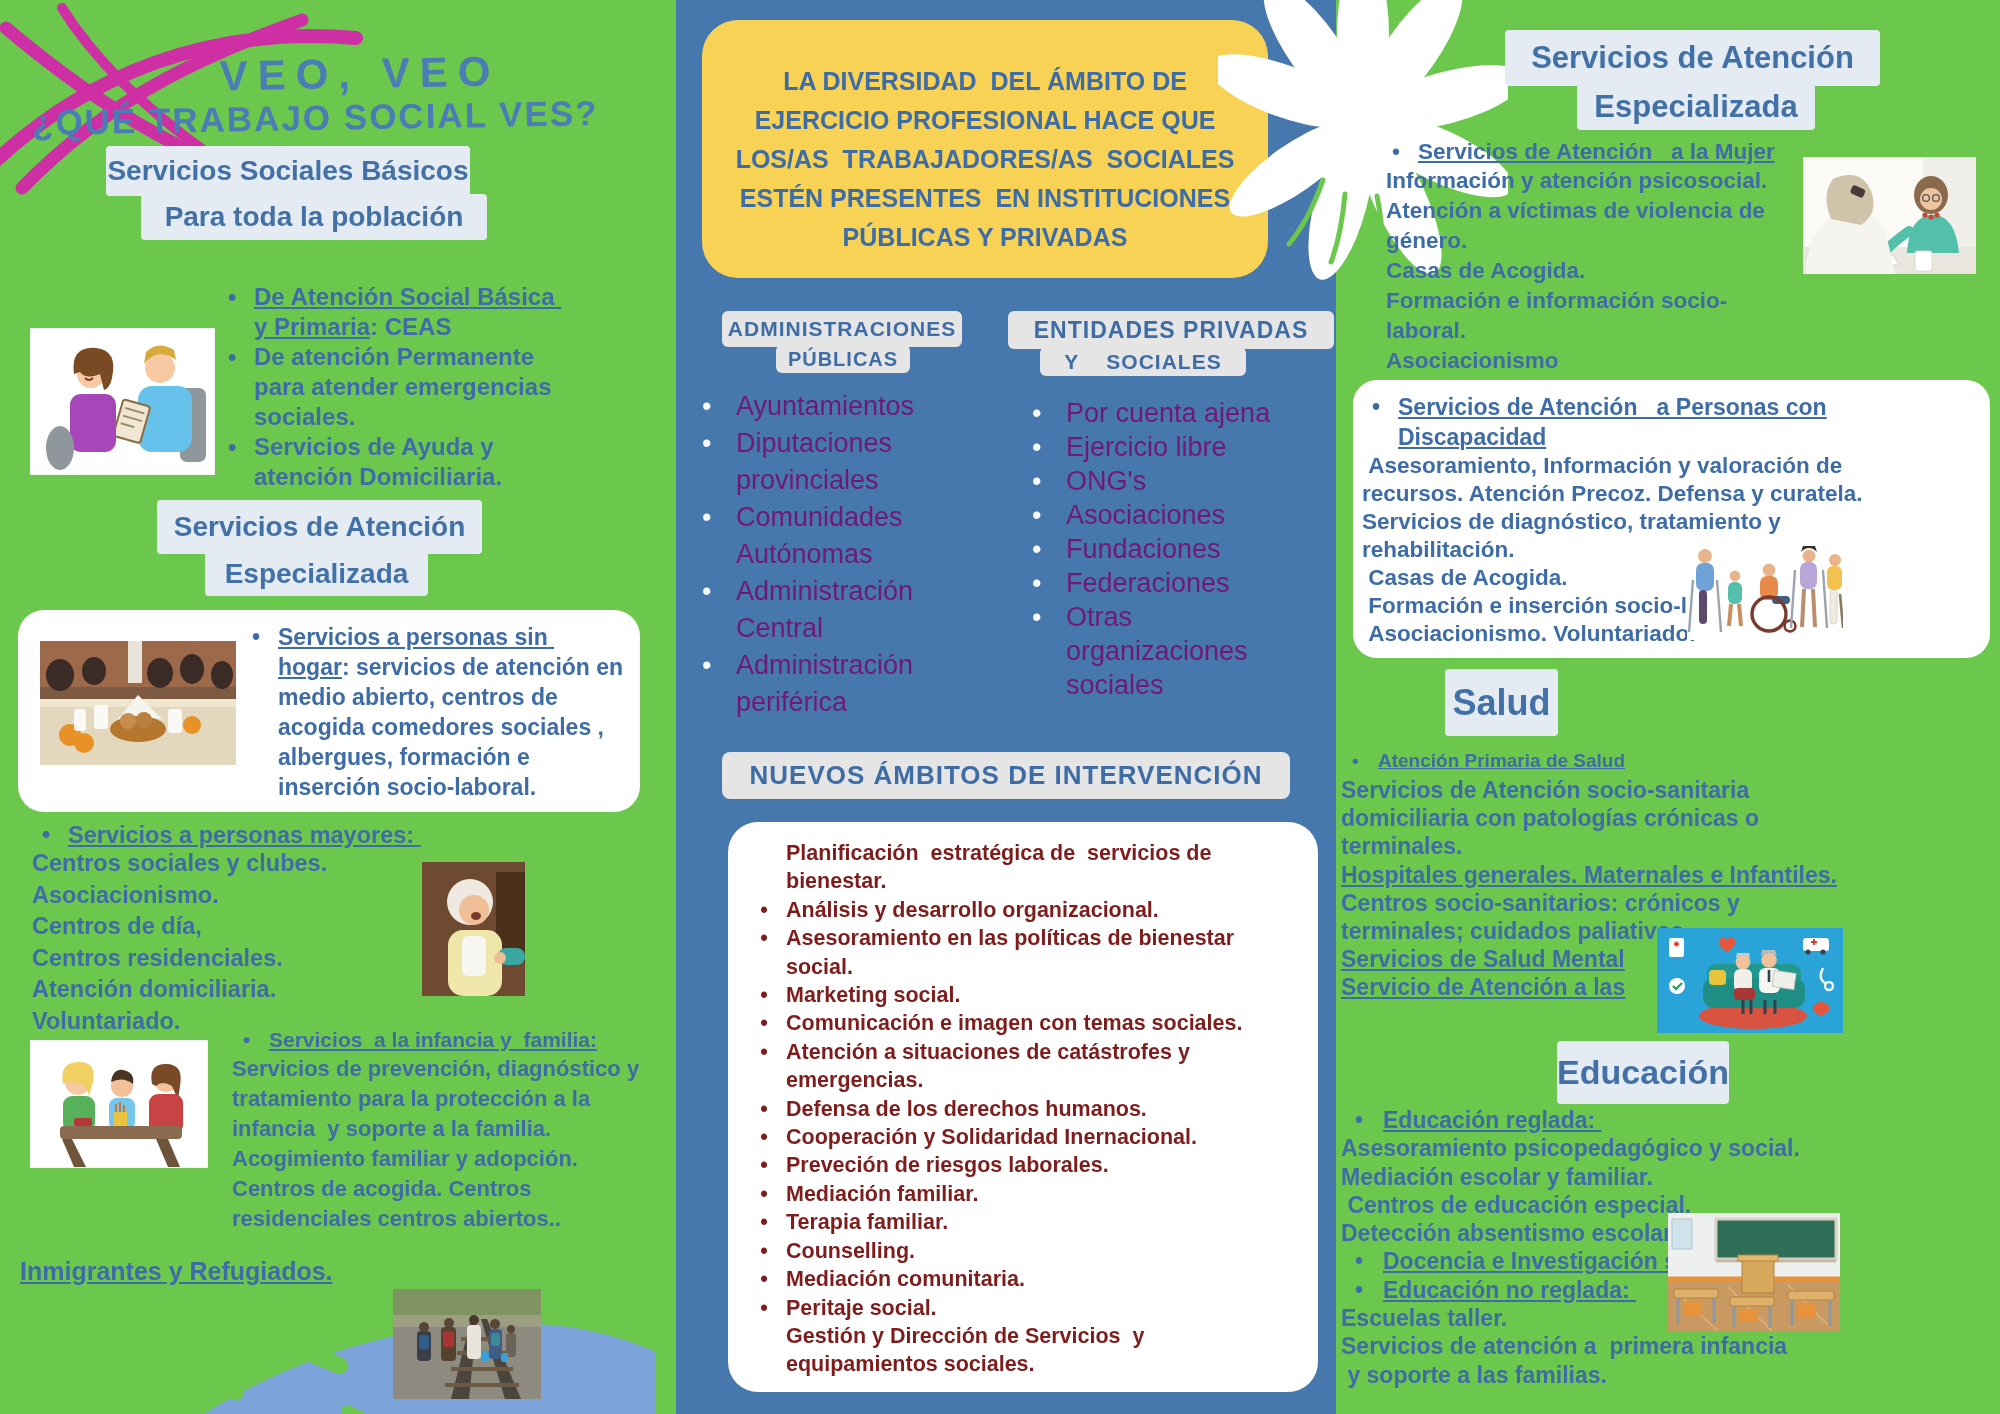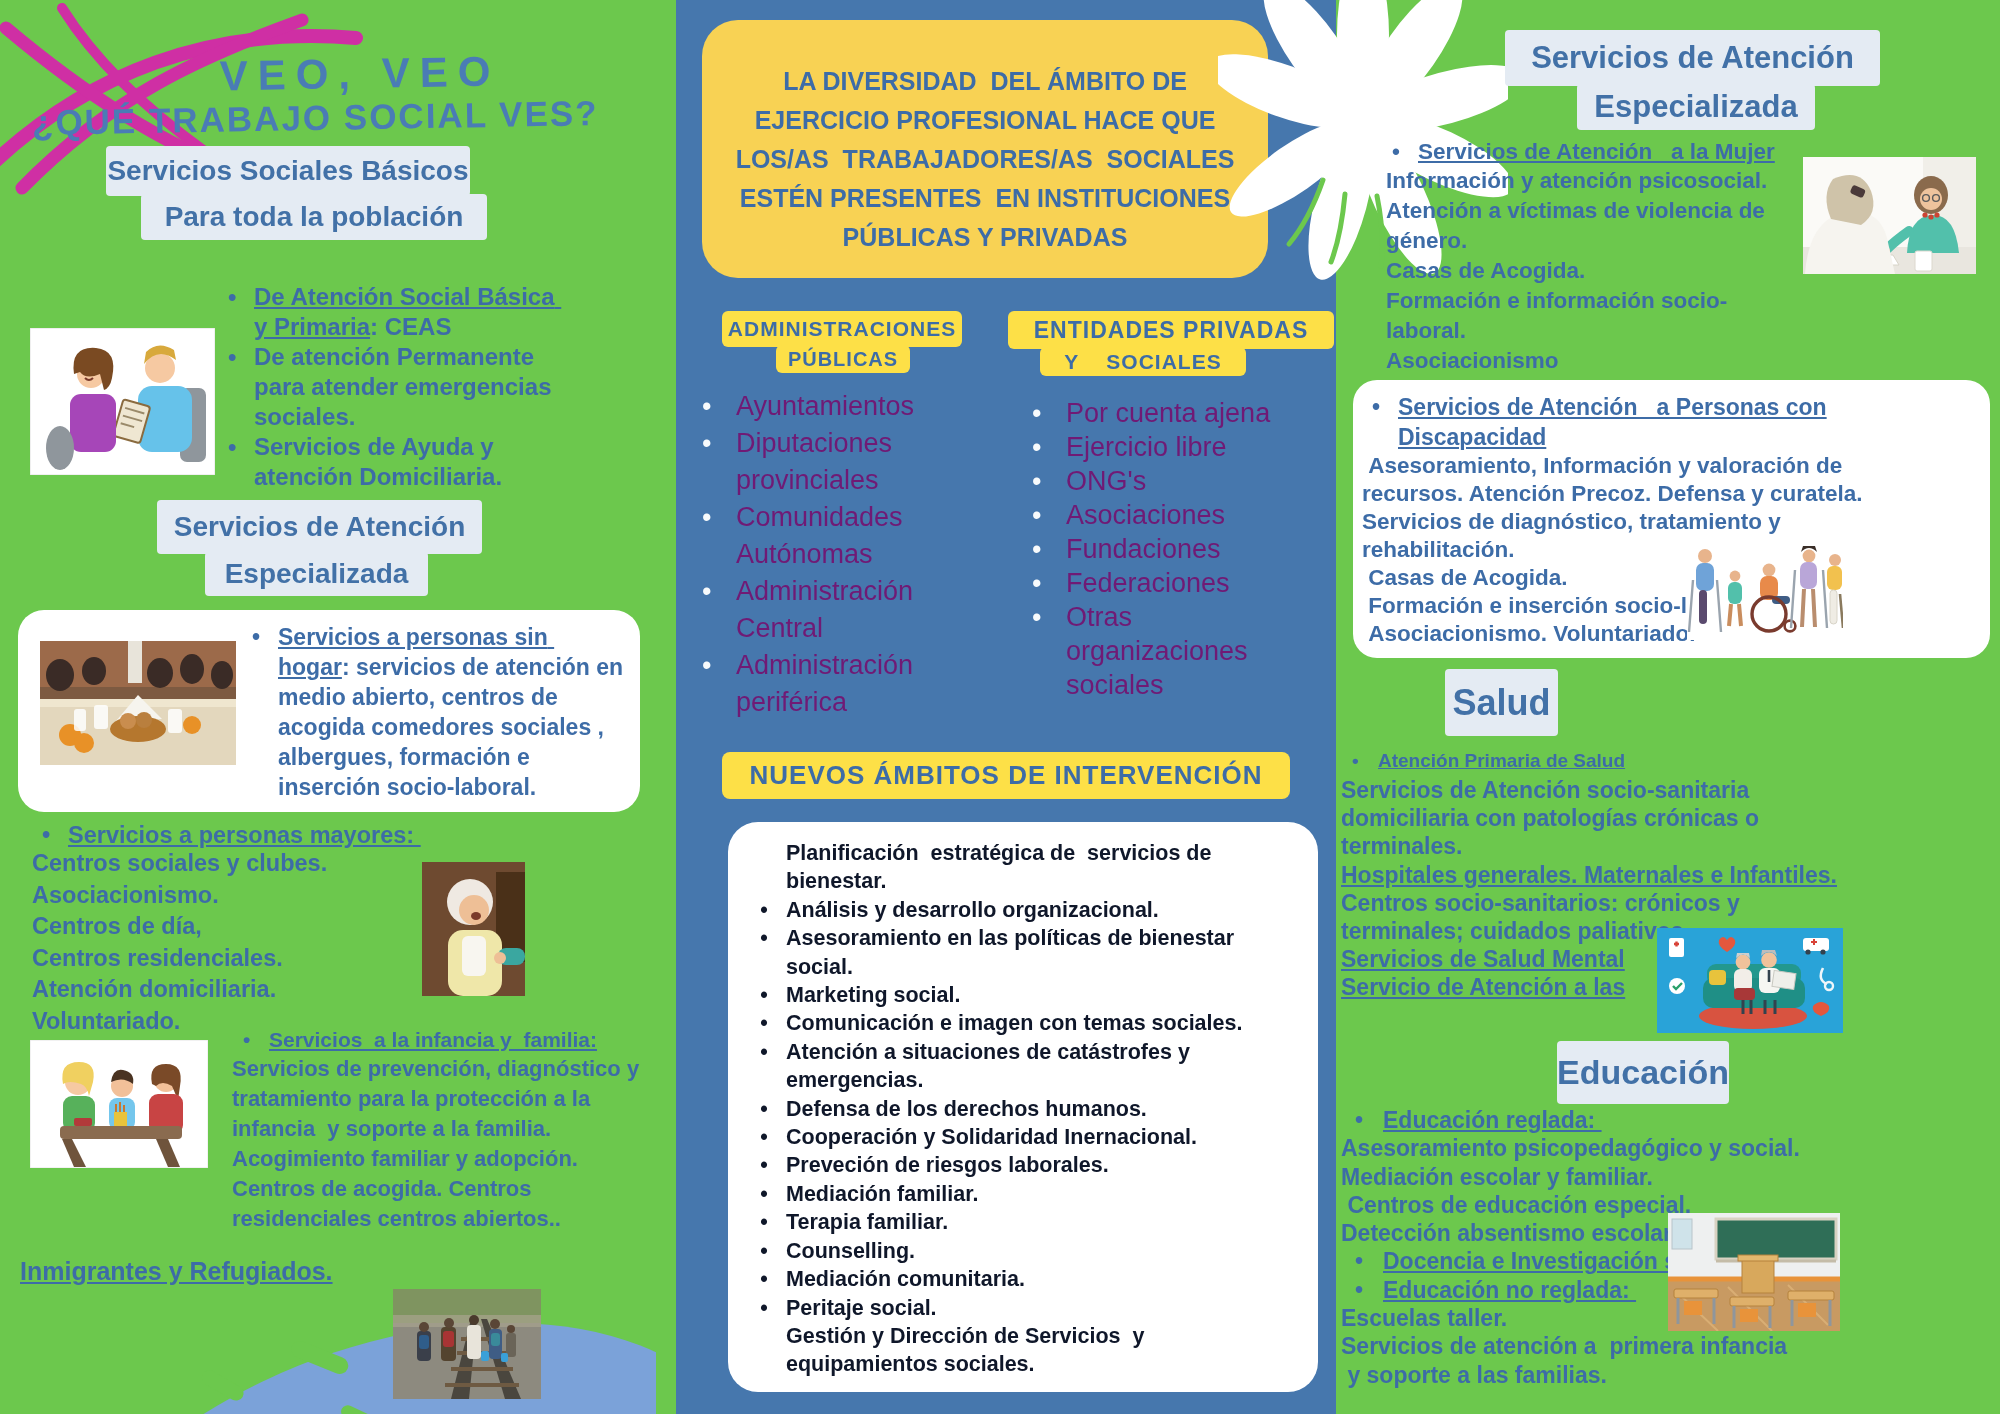--- a/index.html
+++ b/index.html
@@ -14,21 +14,21 @@
   .nw{white-space:pre;}
   .u{text-decoration:underline;}
   .b{font-weight:700;}
   .sb{font-weight:600;}
   .hbox{
     background:#e4ebf3;color:#4271a7;font-weight:700;
     display:flex;align-items:center;justify-content:center;
     border-radius:4px;text-align:center;
   }
   .obox{
-    background:#fde047;color:#3d6ca7;font-weight:800;
+    background:#e5e5e5;color:#3d6ca7;font-weight:800;
     display:flex;align-items:center;justify-content:center;
     border-radius:6px;letter-spacing:1px;text-align:center;white-space:pre;
   }
   .card{background:#ffffff;border-radius:26px;}
   .bul{display:flex;}
   .bul::before{content:"•";flex:0 0 26px;text-align:left;}
   .mrow{display:flex;color:#701a75;font-weight:500;}
   .mrow::before{content:"•";flex:0 0 34px;color:#f7fafc;}
   .crow{display:flex;font-weight:700;}
   .crow .ctx{width:500px;}
@@ -283,21 +283,21 @@
     <div class="mrow">
         <div class="t" style="width:226px;">Otras organizaciones sociales</div>
       </div>
   </div>
 
   <div class="abs obox" style="left:722px;top:752px;width:568px;height:47px;font-size:26px;border-radius:8px;">
     <span>NUEVOS ÁMBITOS DE INTERVENCIÓN</span>
   </div>
 
   <div class="abs card" style="left:728px;top:822px;width:590px;height:570px;border-radius:30px;"></div>
-  <div class="abs" style="left:742px;top:839px;width:548px;font-size:21.5px;line-height:28.4px;color:#0f172a;">
+  <div class="abs" style="left:742px;top:839px;width:548px;font-size:21.5px;line-height:28.4px;color:#7f1d1d;">
     <div class="crow nob">
         <div class="ctx t">Planificación  estratégica de  servicios de bienestar.</div>
       </div>
     <div class="crow">
         <div class="ctx t">Análisis y desarrollo organizacional.</div>
       </div>
     <div class="crow">
         <div class="ctx t">Asesoramiento en las políticas de bienestar social.</div>
       </div>
     <div class="crow">

